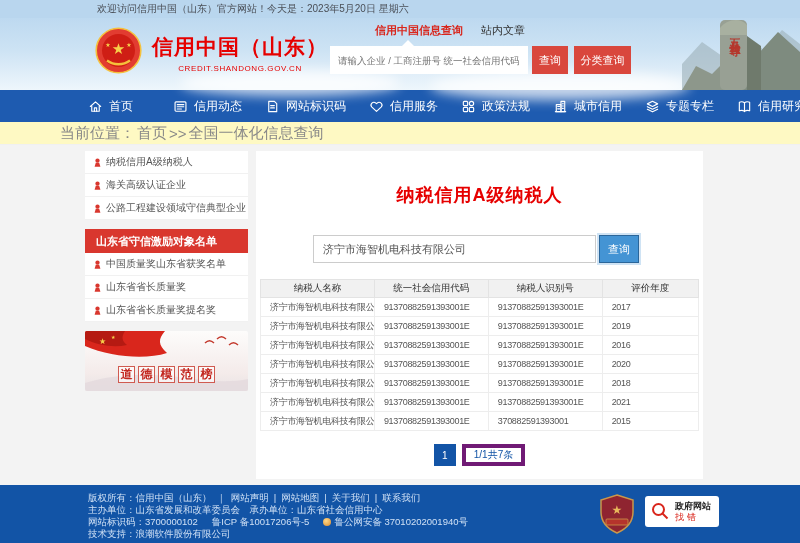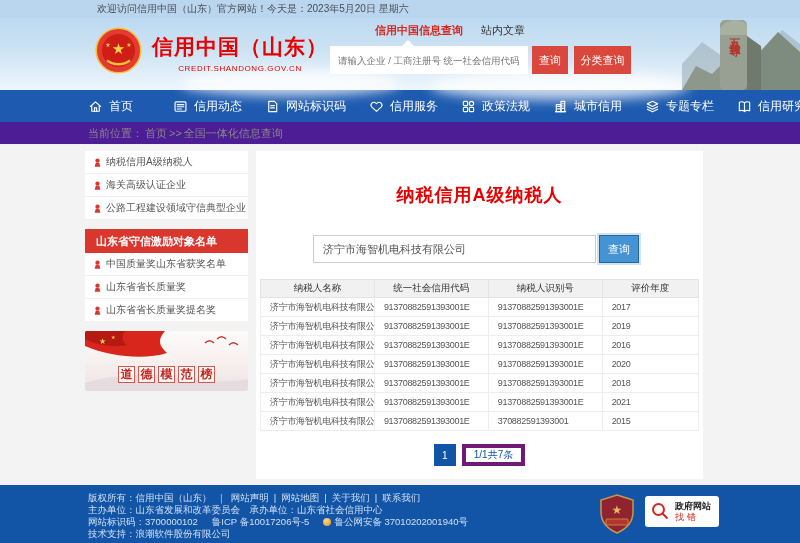--- a/index.html
+++ b/index.html
@@ -33,21 +33,21 @@
 .mtn-text{position:absolute;left:45px;top:24px;writing-mode:vertical-rl;color:#b5372c;font-weight:bold;font-size:11px;letter-spacing:2px}
 
 
 .nav{height:32px;background:#1e5bb0;display:flex;align-items:center}
 .nav-items{display:flex;align-items:center;padding-left:88px}
 .nav-item{display:flex;align-items:center;gap:6px;color:#fff;font-size:12px;margin-right:23px;cursor:pointer;white-space:nowrap}
 .nav-item:first-child{margin-right:40px}
 .nav-ico{display:flex;align-items:center}
 
 
-.breadcrumb{height:23px;background:#4c1d95;border-bottom:1px solid #f0f0f0;display:flex;align-items:center;padding-left:88px;font-size:11px;color:#888;gap:2px}
+.breadcrumb{height:23px;background:#fef9c3;border-bottom:1px solid #f0f0f0;display:flex;align-items:center;padding-left:60px;font-size:15px;color:#888;gap:2px}
 
 
 .content{height:340px;background:#f3f3f3;padding-top:6px}
 .container{display:flex;margin-left:85px;width:618px;gap:8px}
 .sidebar{width:163px;flex:none}
 .side-card{background:#fff;margin-bottom:9px}
 .side-head{background:#d9372e;color:#fff;font-size:11px;font-weight:bold;height:24px;line-height:24px;padding-left:11px}
 .side-item{display:flex;align-items:center;height:23px;border-bottom:1px solid #f1f1f1;padding-left:8px;font-size:10px;color:#555;cursor:pointer;white-space:nowrap}
 .side-ico{display:flex;margin-right:4px;flex:none}
 .banner{position:relative;width:163px;height:60px;margin-top:2px;background:linear-gradient(180deg,#fdfcfb 0%,#f4ebea 70%,#e9e2e4 100%);overflow:hidden;border-radius:2px}

